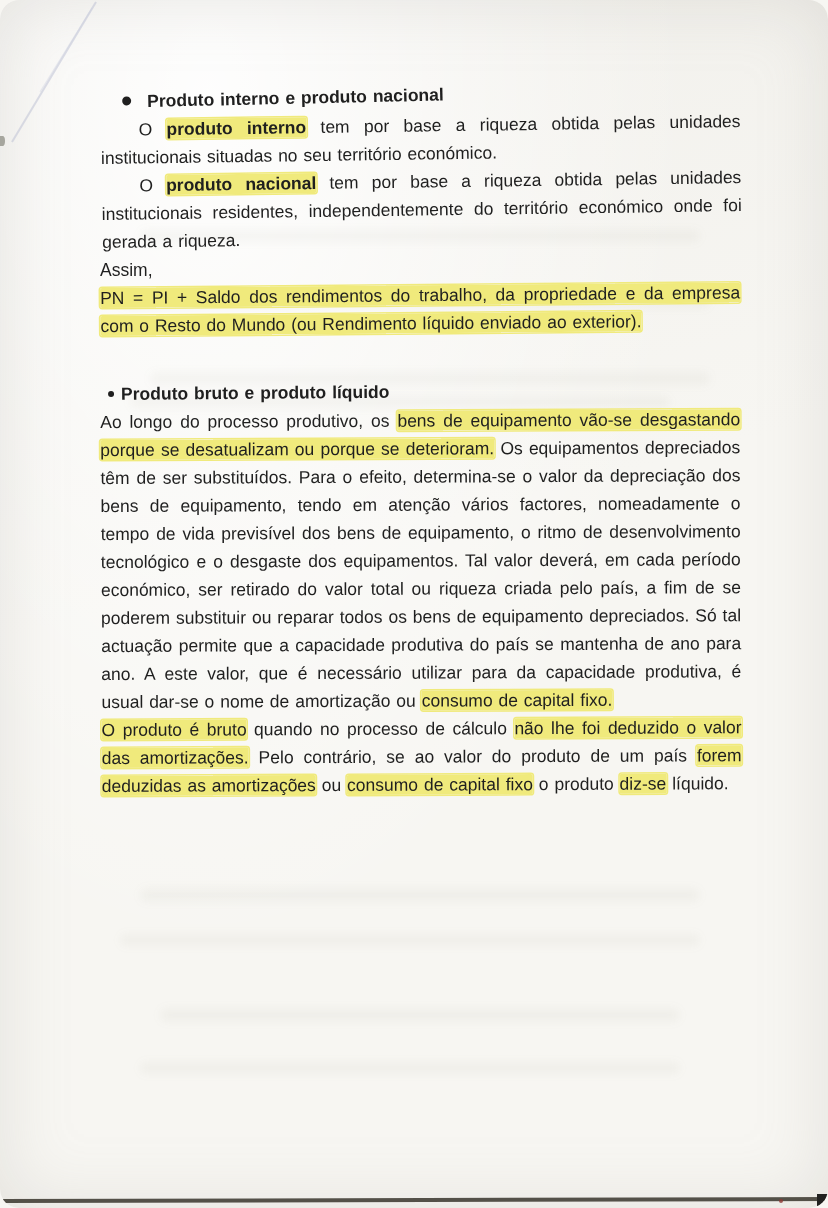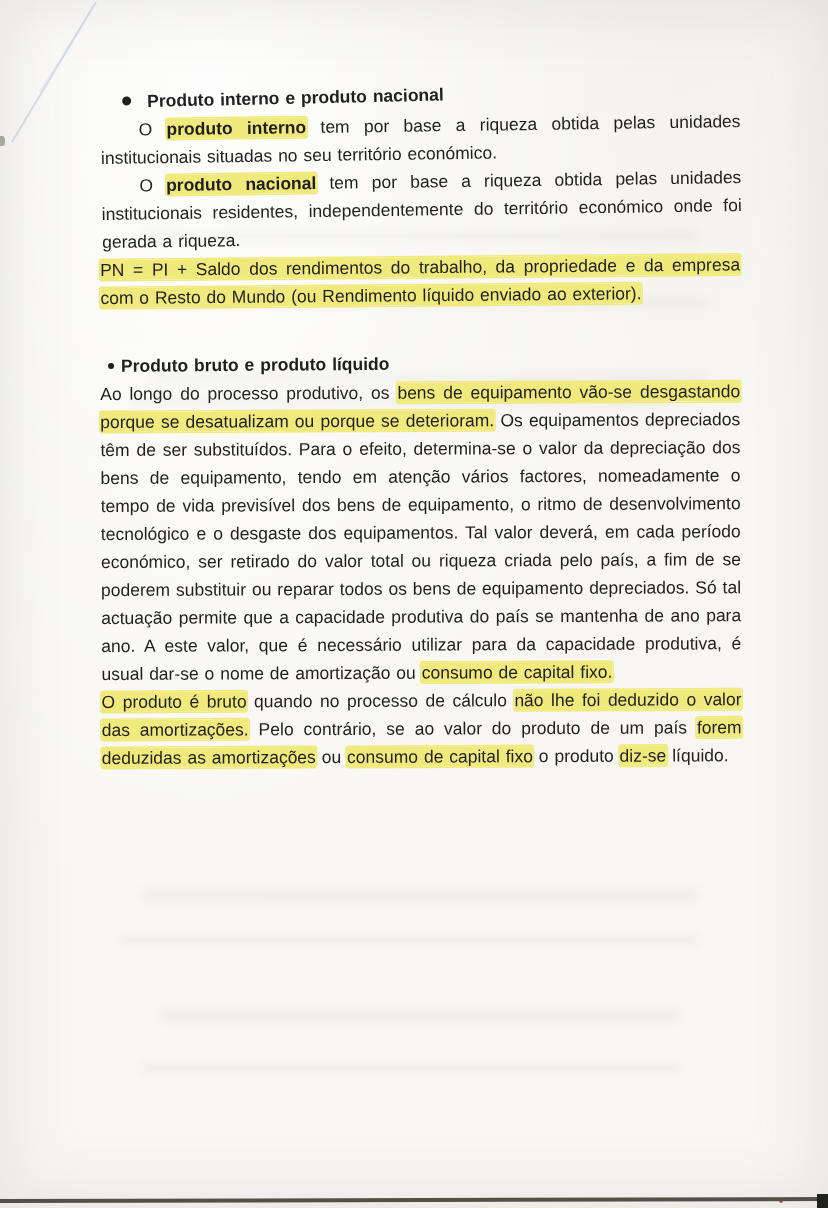--- a/index.html
+++ b/index.html
@@ -13,20 +13,21 @@
   }
   .page {
     position: absolute;
     inset: 0;
     background:
       radial-gradient(ellipse at 25% 8%, rgba(255,255,255,0.9), rgba(255,255,255,0) 55%),
       linear-gradient(165deg, rgba(226,224,218,0.28), rgba(226,224,218,0) 45%),
       var(--color-paper, #f7f6f2);
     box-shadow: inset 0 0 70px rgba(158,155,144,0.22);
     overflow: hidden;
+    border-radius: 19px;
   }
   .content {
     position: absolute;
     left: 100px;
     top: 88px;
     width: 640px;
     color: var(--color-ink, #1f1f1f);
     font-size: 17.5px;
     line-height: 28px;
     word-spacing: 1px;
@@ -153,20 +154,21 @@
   <div class="content">
 
     <div class="sec tilt-1">
       <div class="h1row">
         <span class="bullet-lg"></span><span>Produto interno e produto nacional</span>
       </div>
       <p class="indent"><span class="run">O </span><span class="run bold hl">produto interno</span><span class="run"> tem por base a riqueza obtida pelas unidades institucionais situadas no seu território económico.</span></p>
       <p class="indent"><span class="run">O </span><span class="run bold hl">produto nacional</span><span class="run"> tem por base a riqueza obtida pelas unidades institucionais residentes, independentemente do território económico onde foi gerada a riqueza.</span></p>
     </div>
 
+    <p class="p-assim">Assim,</p>
 
     <p class="p-equation tilt-2"><span class="run hl">PN = PI + Saldo dos rendimentos do trabalho, da propriedade e da empresa com o Resto do Mundo (ou Rendimento líquido enviado ao exterior).</span></p>
 
     <div class="sec tilt-3">
       <div class="h2row">
         <span class="bullet-sm"></span><span>Produto bruto e produto líquido</span>
       </div>
       <p><span class="run">Ao longo do processo produtivo, os </span><span class="run hl">bens de equipamento vão-se desgastando porque se desatualizam ou porque se deterioram.</span><span class="run"> Os equipamentos depreciados têm de ser substituídos. Para o efeito, determina-se o valor da depreciação dos bens de equipamento, tendo em atenção vários factores, nomeadamente o tempo de vida previsível dos bens de equipamento, o ritmo de desenvolvimento tecnológico e o desgaste dos equipamentos. Tal valor deverá, em cada período económico, ser retirado do valor total ou riqueza criada pelo país, a fim de se poderem substituir ou reparar todos os bens de equipamento depreciados. Só tal actuação permite que a capacidade produtiva do país se mantenha de ano para ano. A este valor, que é necessário utilizar para da capacidade produtiva, é usual dar-se o nome de amortização ou </span><span class="run hl">consumo de capital fixo.</span></p>
       <p><span class="run hl">O produto é bruto</span><span class="run"> quando no processo de cálculo </span><span class="run hl">não lhe foi deduzido o valor das amortizações.</span><span class="run"> Pelo contrário, se ao valor do produto de um país </span><span class="run hl">forem deduzidas as amortizações</span><span class="run"> ou </span><span class="run hl">consumo de capital fixo</span><span class="run"> o produto </span><span class="run hl">diz-se</span><span class="run"> líquido.</span></p>
     </div>

